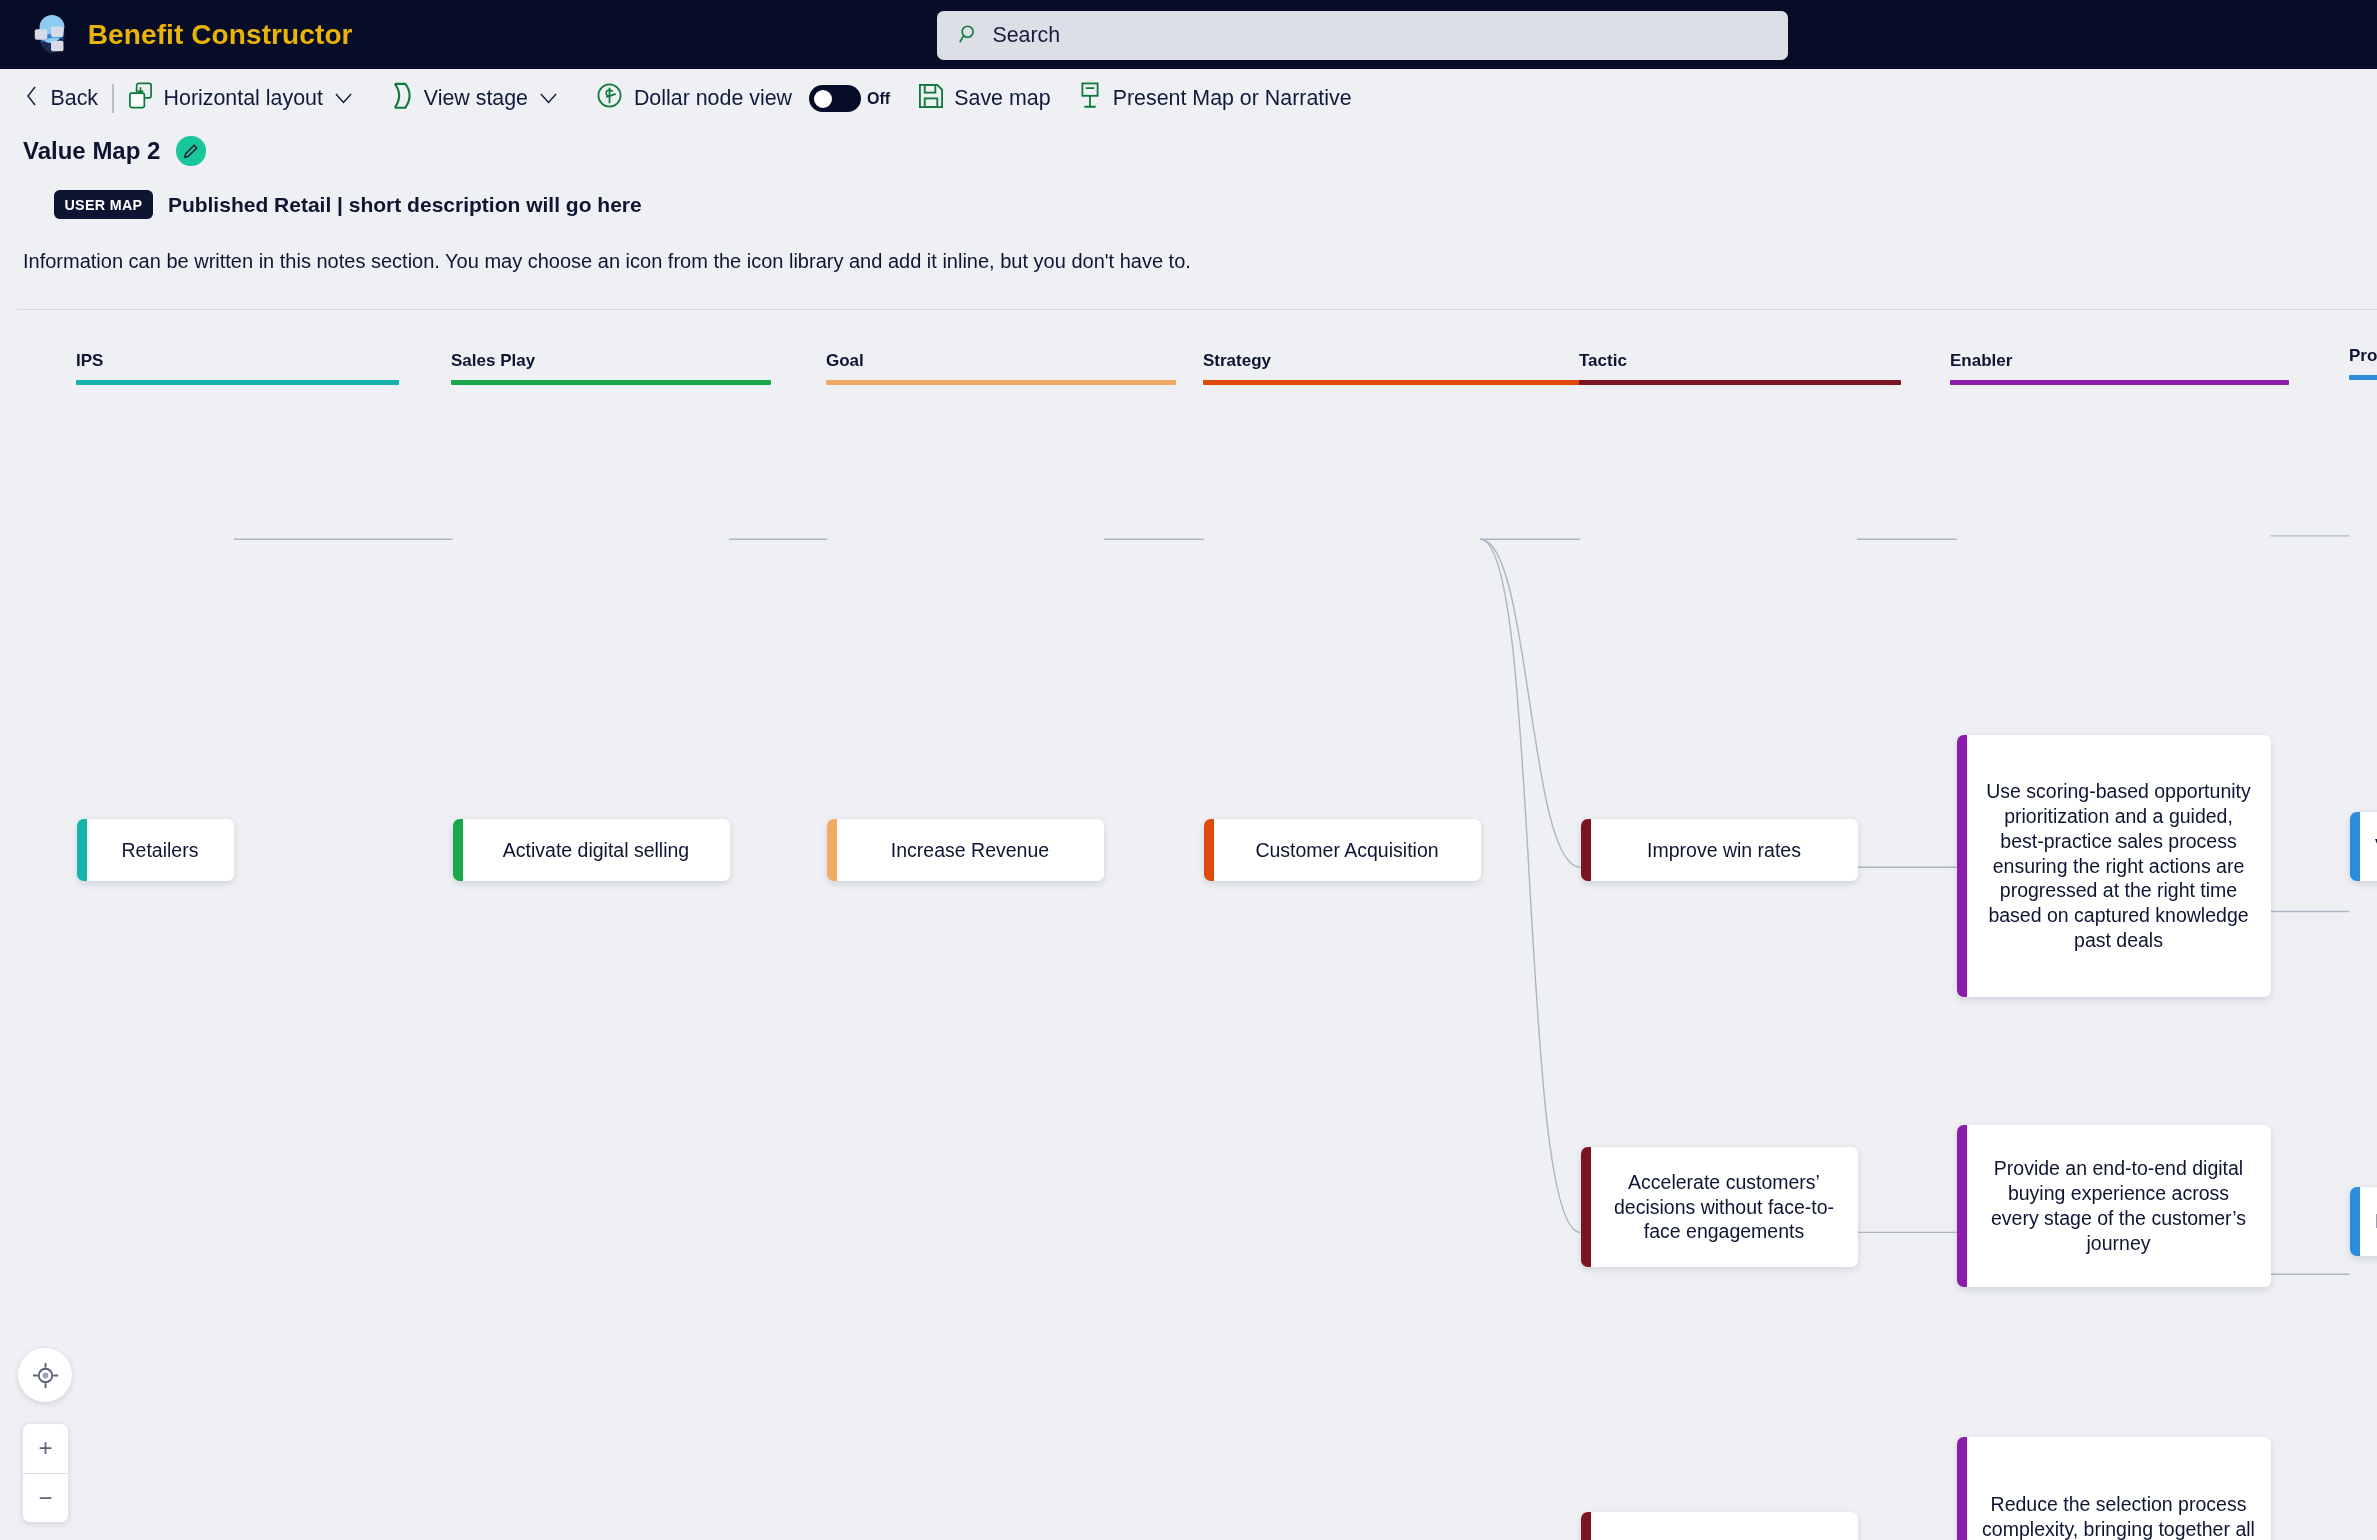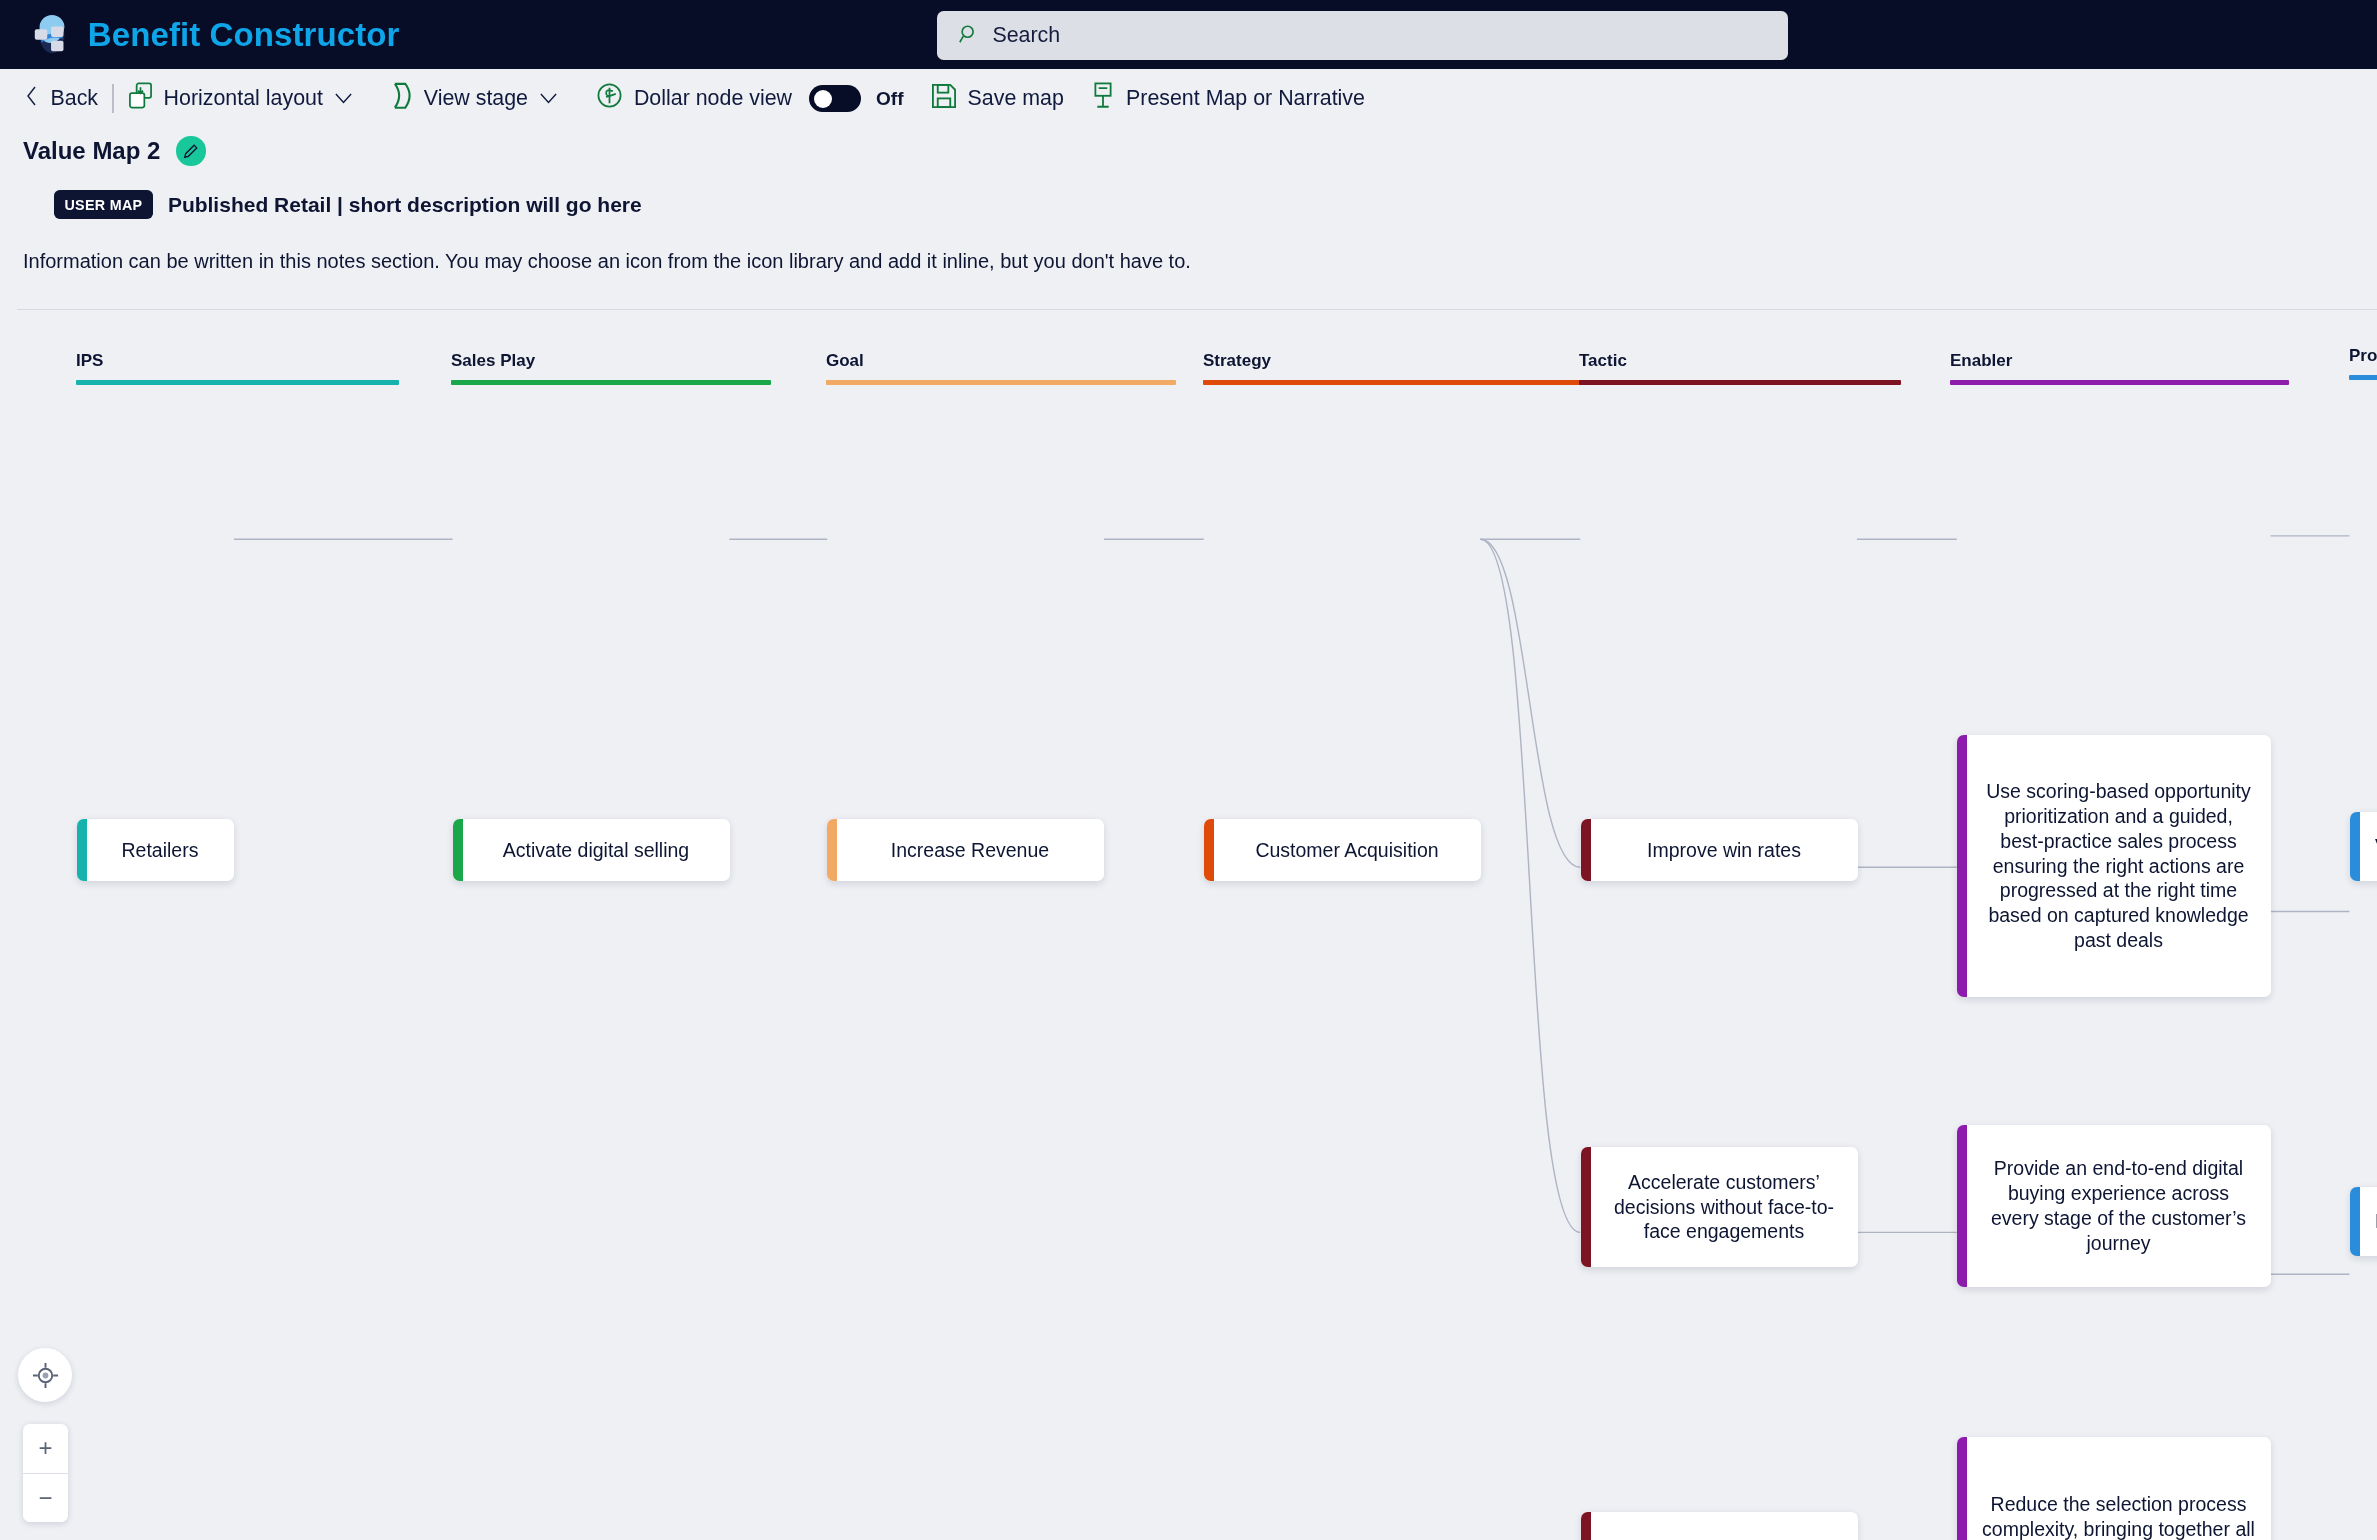--- a/index.html
+++ b/index.html
@@ -10,21 +10,21 @@
   }
   .app { position: relative; width: 2739px; height: 1541px; }
 
   
   .topbar {
     position: absolute; left: 0; top: 0; width: 2739px; height: 69px;
     background: #070d26; display: flex; align-items: center;
   }
   .brand { display: flex; align-items: center; gap: 14.3px; margin-left: 29.5px; }
   .brand-logo { width: 44px; height: 44px; position: relative; }
-  .brand-title { color: #0ea5e9; font-size: 33px; font-weight: bold; letter-spacing: 0.1px; white-space: nowrap; }
+  .brand-title { color: #eab308; font-size: 28px; font-weight: bold; letter-spacing: 0.1px; white-space: nowrap; }
 
   .searchwrap {
     position: absolute; left: 937px; top: 10.5px; width: 851px; height: 49px;
     background: #dcdfe5; border-radius: 6.7px; display: flex; align-items: center; padding-left: 21px; gap: 12.4px;
   }
   .search-ph { color: #151c3d; font-size: 21.4px; }
 
   
   .toolbar {
     position: absolute; left: 0; top: 69px; width: 2739px; height: 59px;
@@ -33,21 +33,21 @@
   .tb-item { display: flex; align-items: center; gap: 10.5px; color: #101a3d; font-size: 21.4px; cursor: pointer; white-space: nowrap; }
   .tb-sep { width: 1.4px; height: 29.5px; background: #b9bec9; margin: 0 14.3px; }
   .chev { color: #101a3d; font-size: 19px; margin-left: 11.4px; margin-right: 16px; }
   .gap-l { margin-left: 27.6px; }
   .gap-m { margin-left: 22px; }
   .toggle {
     width: 52px; height: 27.6px; border-radius: 16px; background: #070d26;
     position: relative; margin-left: 17px; cursor: pointer; flex: none;
   }
   .toggle::after { content:""; position:absolute; left: 4.8px; top: 4.8px; width: 18px; height: 18px; border-radius: 50%; background: #ffffff; }
-  .toggle-label { color: #0d1533; font-size: 19px; font-weight: bold; margin-left: 15px; }
+  .toggle-label { color: #0d1533; font-size: 16px; font-weight: bold; margin-left: 6px; }
 
   
   .titlerow { position: absolute; left: 23px; top: 136px; display: flex; align-items: center; gap: 16px; }
   .maptitle { font-size: 24px; font-weight: bold; color: #0d1533; }
   .edit-pill { width: 29.5px; height: 29.5px; border-radius: 50%; background: #18c79a; display:flex; align-items:center; justify-content:center; cursor:pointer; }
 
   .metarow { position: absolute; left: 23px; top: 190px; display: flex; align-items: center; gap: 15px; }
   .usermap-badge {
     background: #0d1533; color: #ffffff; font-size: 14.3px; font-weight: bold;
     padding: 6.7px 10.5px; border-radius: 5.7px; letter-spacing: 0.3px; margin-left: 31px;

